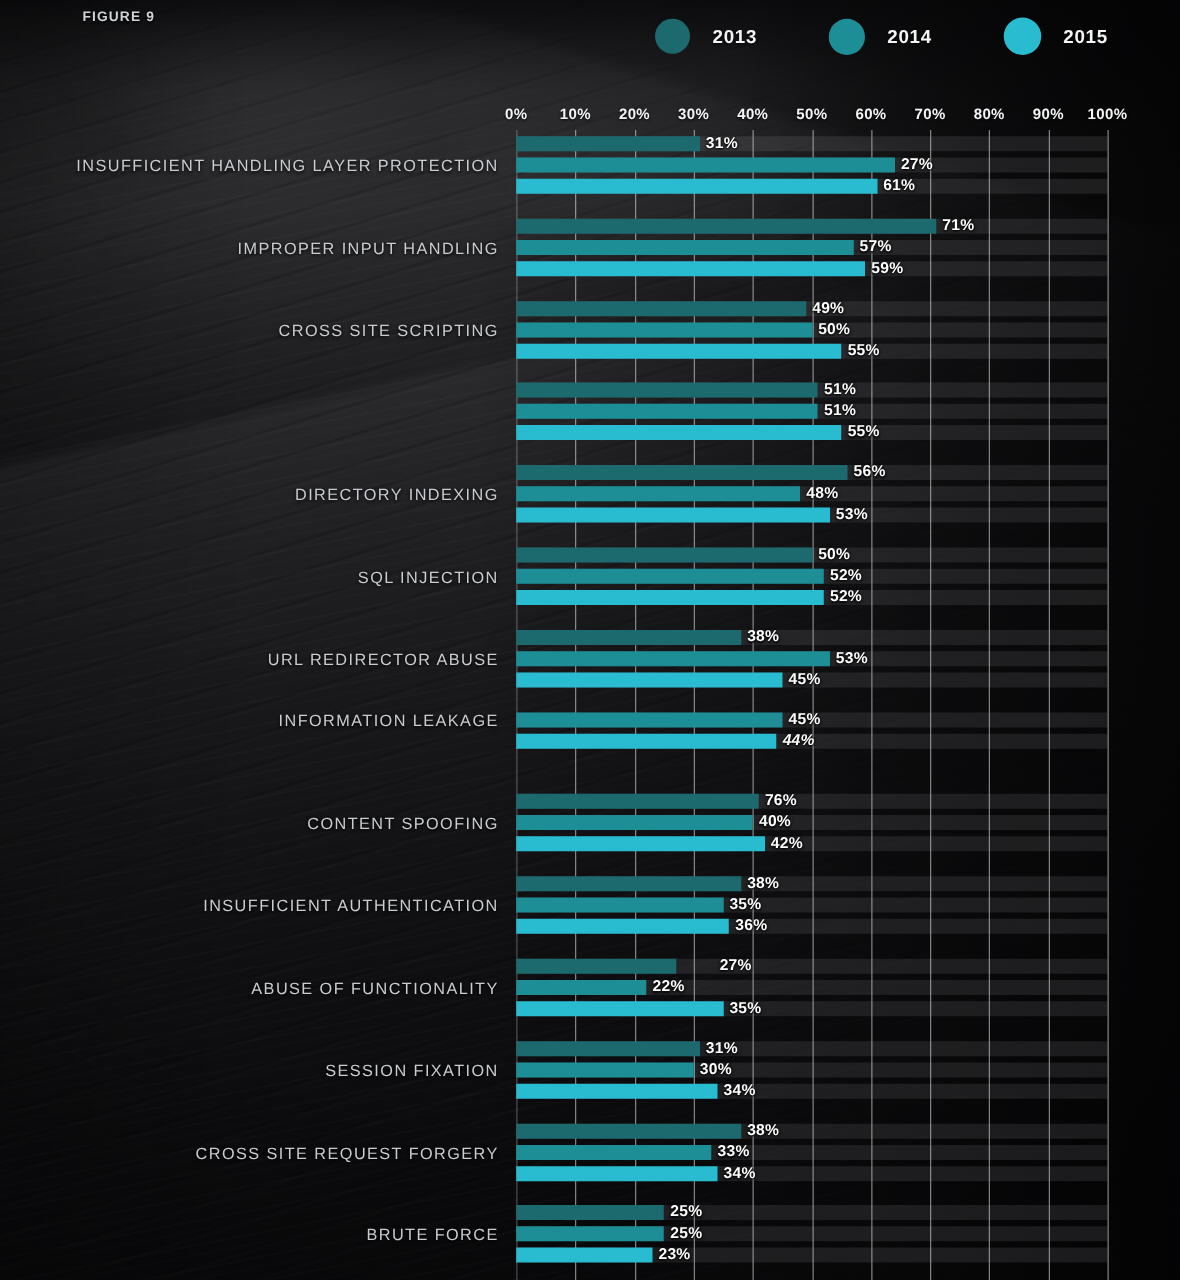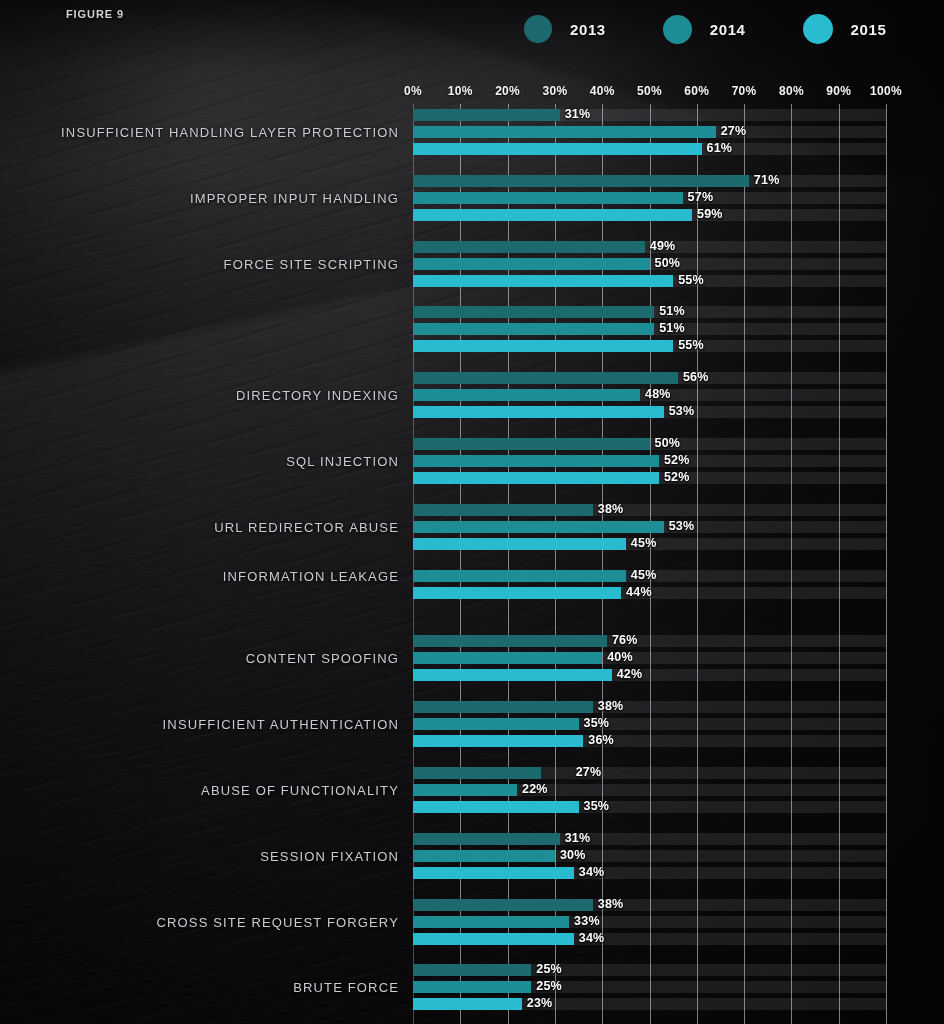--- a/index.html
+++ b/index.html
@@ -230,21 +230,21 @@
         <div class="group" style="top: 136.6px;">
           <div class="bar-row">
             <div class="track"></div>
             <div class="bar" style="width: 231.77px; background: rgb(29, 106, 110);"></div>
             <span class="bar-value" style="left: 236.77px;">49%</span>
           </div>
           <div class="bar-row">
             <div class="track"></div>
             <div class="bar" style="width: 236.5px; background: rgb(29, 142, 150);"></div>
             <span class="bar-value" style="left: 241.5px;">50%</span>
-            <div class="cat-label" style="top: -1px;">FORCE SITE SCRIPTING</div>
+            <div class="cat-label" style="top: -1px;">CROSS SITE SCRIPTING</div>
           </div>
           <div class="bar-row">
             <div class="track"></div>
             <div class="bar" style="width: 260.15px; background: rgb(41, 188, 209);"></div>
             <span class="bar-value" style="left: 265.15px;">55%</span>
           </div>
         </div>
         <div class="group" style="top: 202.4px;">
           <div class="bar-row">
             <div class="track"></div>
@@ -319,21 +319,21 @@
         <div class="group" style="top: 465.6px;">
           <div class="bar-row">
             <div class="track"></div>
             <div class="bar" style="width: 212.85px; background: rgb(29, 142, 150);"></div>
             <span class="bar-value" style="left: 217.85px;">45%</span>
             <div class="cat-label" style="top: -1px;">INFORMATION LEAKAGE</div>
           </div>
           <div class="bar-row">
             <div class="track"></div>
             <div class="bar" style="width: 208.12px; background: rgb(41, 188, 209);"></div>
-            <span class="bar-value" style="left: 213.12px;">44%</span>
+            <span class="bar-value" style="left: 213.12px; font-style: italic;">44%</span>
           </div>
         </div>
         <div class="group" style="top: 531.4px;">
           <div class="bar-row">
             <div class="track"></div>
             <div class="bar" style="width: 193.93px; background: rgb(29, 106, 110);"></div>
             <span class="bar-value" style="left: 198.93px;">76%</span>
           </div>
           <div class="bar-row">
             <div class="track"></div>

